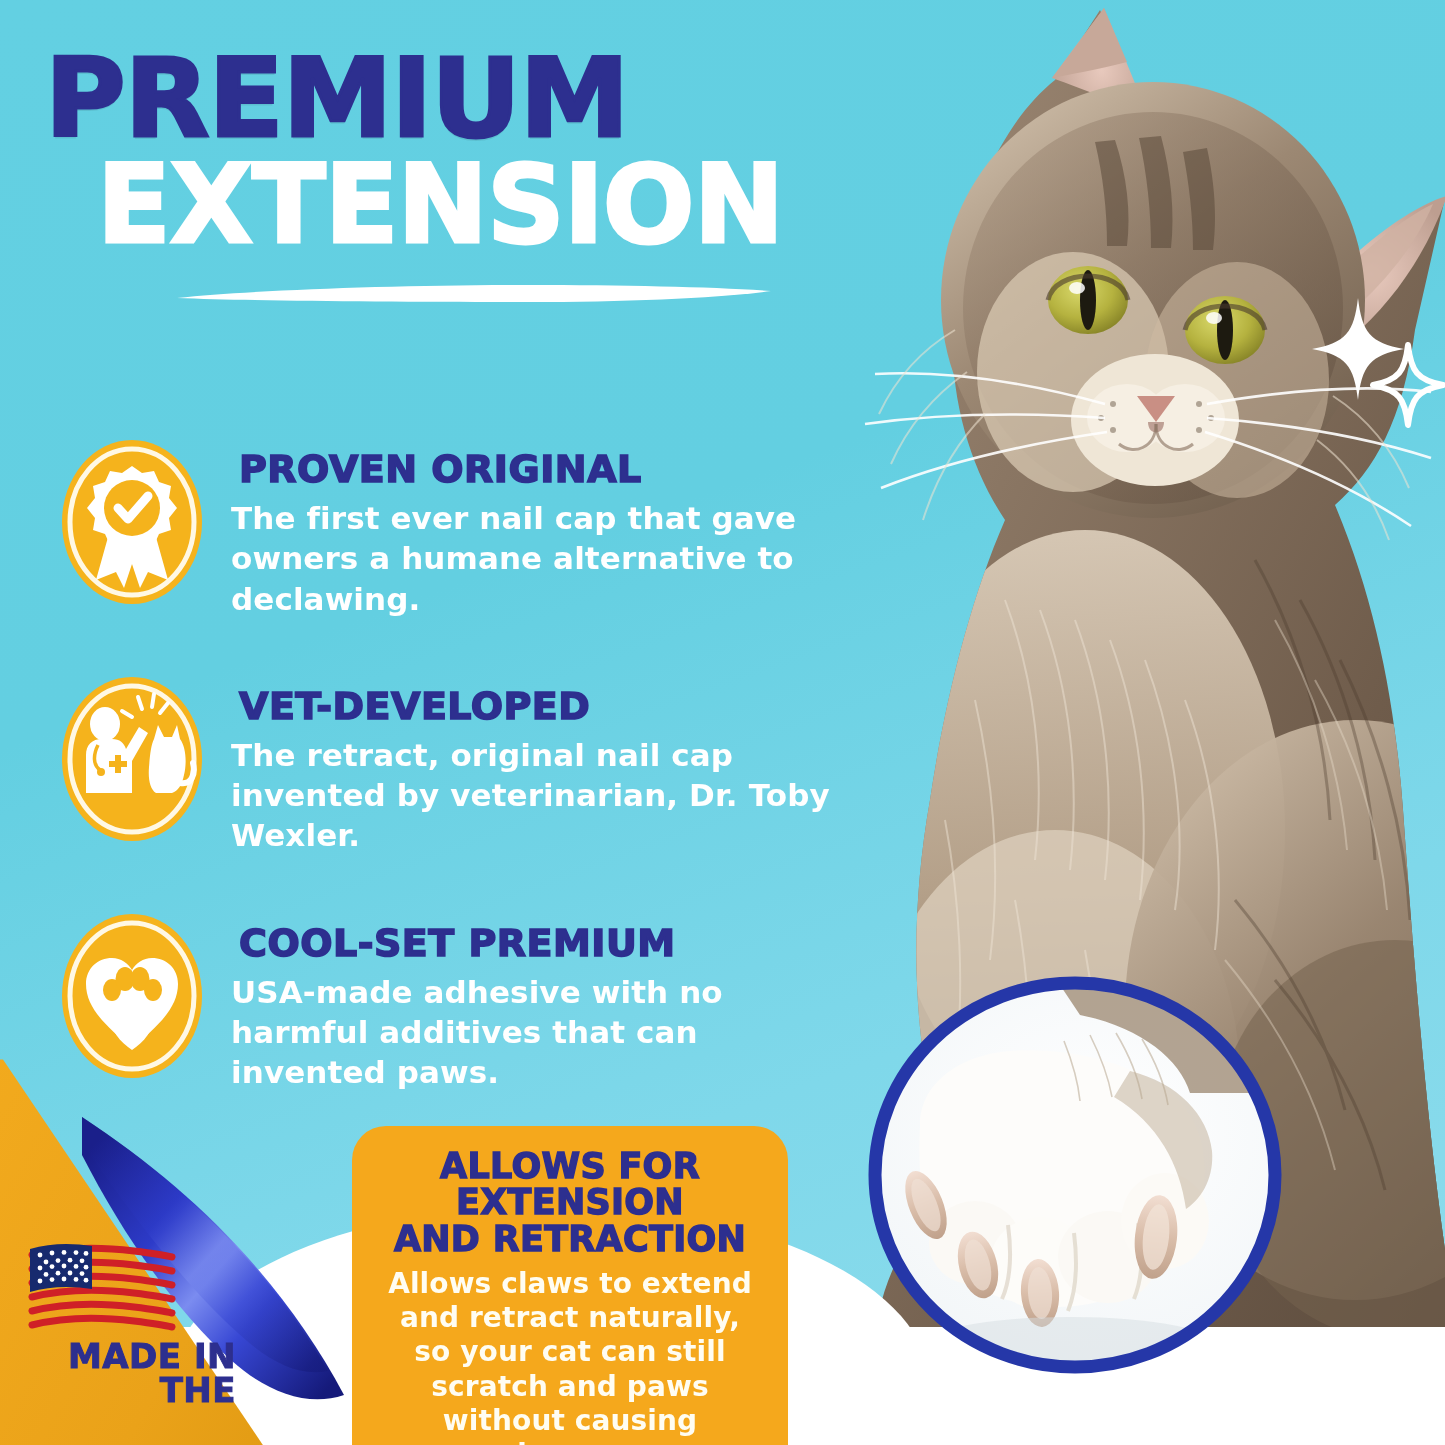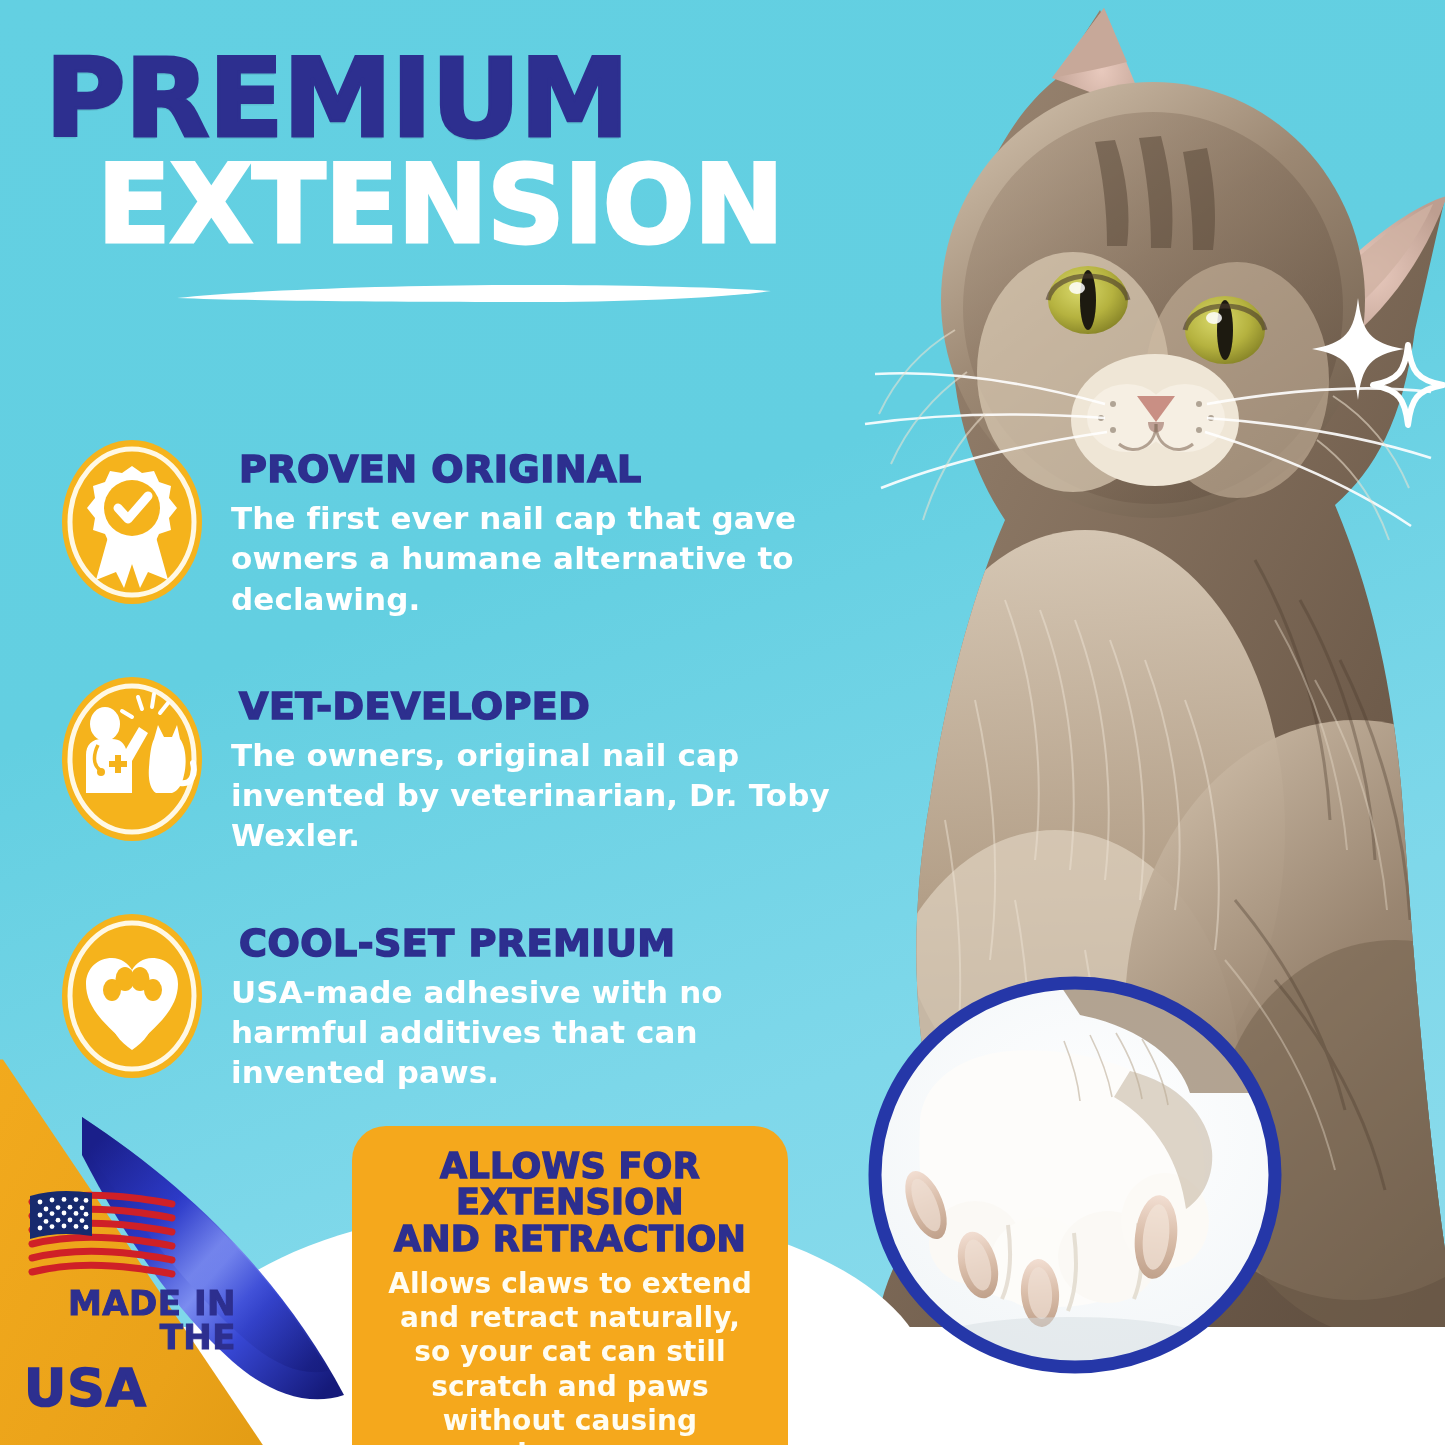--- a/index.html
+++ b/index.html
@@ -346,21 +346,21 @@
               <path d="M82 34 L78 22"></path>
               <path d="M92 32 L94 19"></path>
               <path d="M100 38 L108 28"></path>
               <path d="M72 42 L62 36"></path>
             </g>
           </g>
         </svg>
       </div>
       <div class="f-text">
         <p class="f-title">VET-DEVELOPED</p>
-        <p class="f-desc">The owners, original nail cap invented by veterinarian, Dr. Toby Wexler.</p>
+        <p class="f-desc">The retract, original nail cap invented by veterinarian, Dr. Toby Wexler.</p>
       </div>
     </div>
 
     <div class="feature">
       <div class="f-icon">
         <svg width="145" height="168" viewBox="0 0 145 168">
           <ellipse cx="72" cy="84" rx="70" ry="82" fill="#f5b31c"></ellipse>
           <ellipse cx="72" cy="84" rx="62" ry="73" fill="none" stroke="#fff8e4" stroke-width="5"></ellipse>
           <path d="M72 136 C46 114 26 96 26 72 C26 56 38 46 52 46 C61 46 68 51 72 58
                    C76 51 83 46 92 46 C106 46 118 56 118 72 C118 96 98 114 72 136 Z" fill="#ffffff"></path>
@@ -511,16 +511,15 @@
         <circle cx="46" cy="30" r="2.4"></circle>
           <circle cx="58" cy="30.6" r="2.4"></circle>
         <circle cx="16" cy="38" r="2.4"></circle>
           <circle cx="28" cy="36.6" r="2.4"></circle>
         <circle cx="40" cy="36" r="2.4"></circle>
           <circle cx="52" cy="36.4" r="2.4"></circle>
         <circle cx="62" cy="37.2" r="2.4"></circle>
       </g>
     </svg>
     <p class="usa-l1">MADE IN THE</p>
-    <p class="usa-l2">USA</p>
   </div>
 
 </div>
 
 </body></html>

